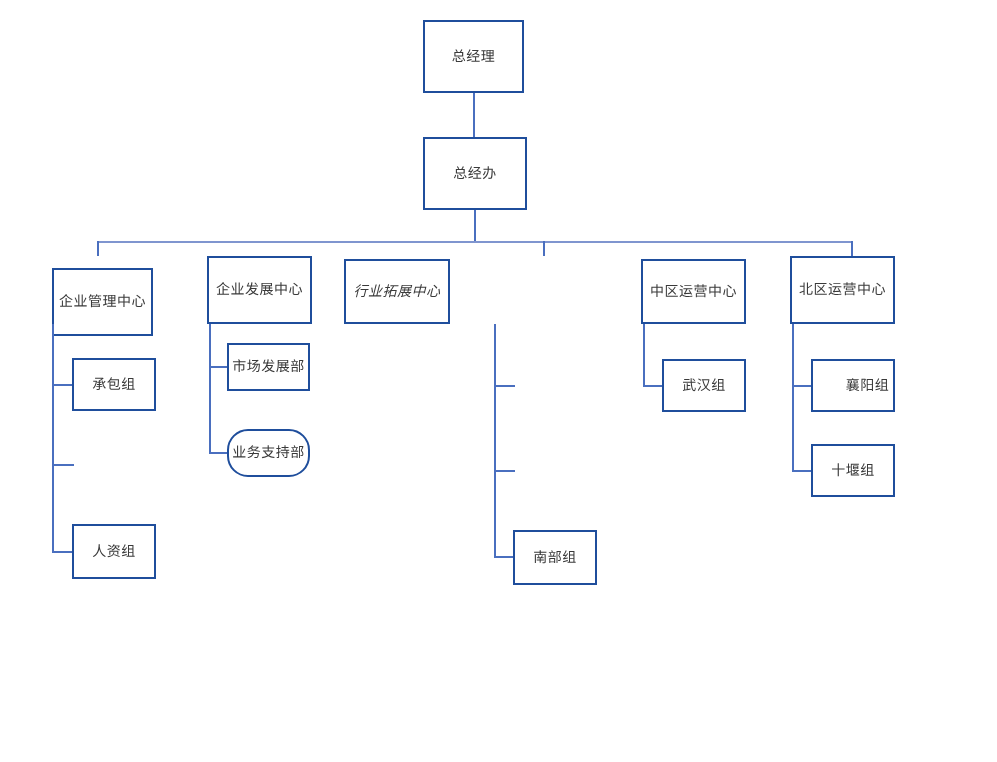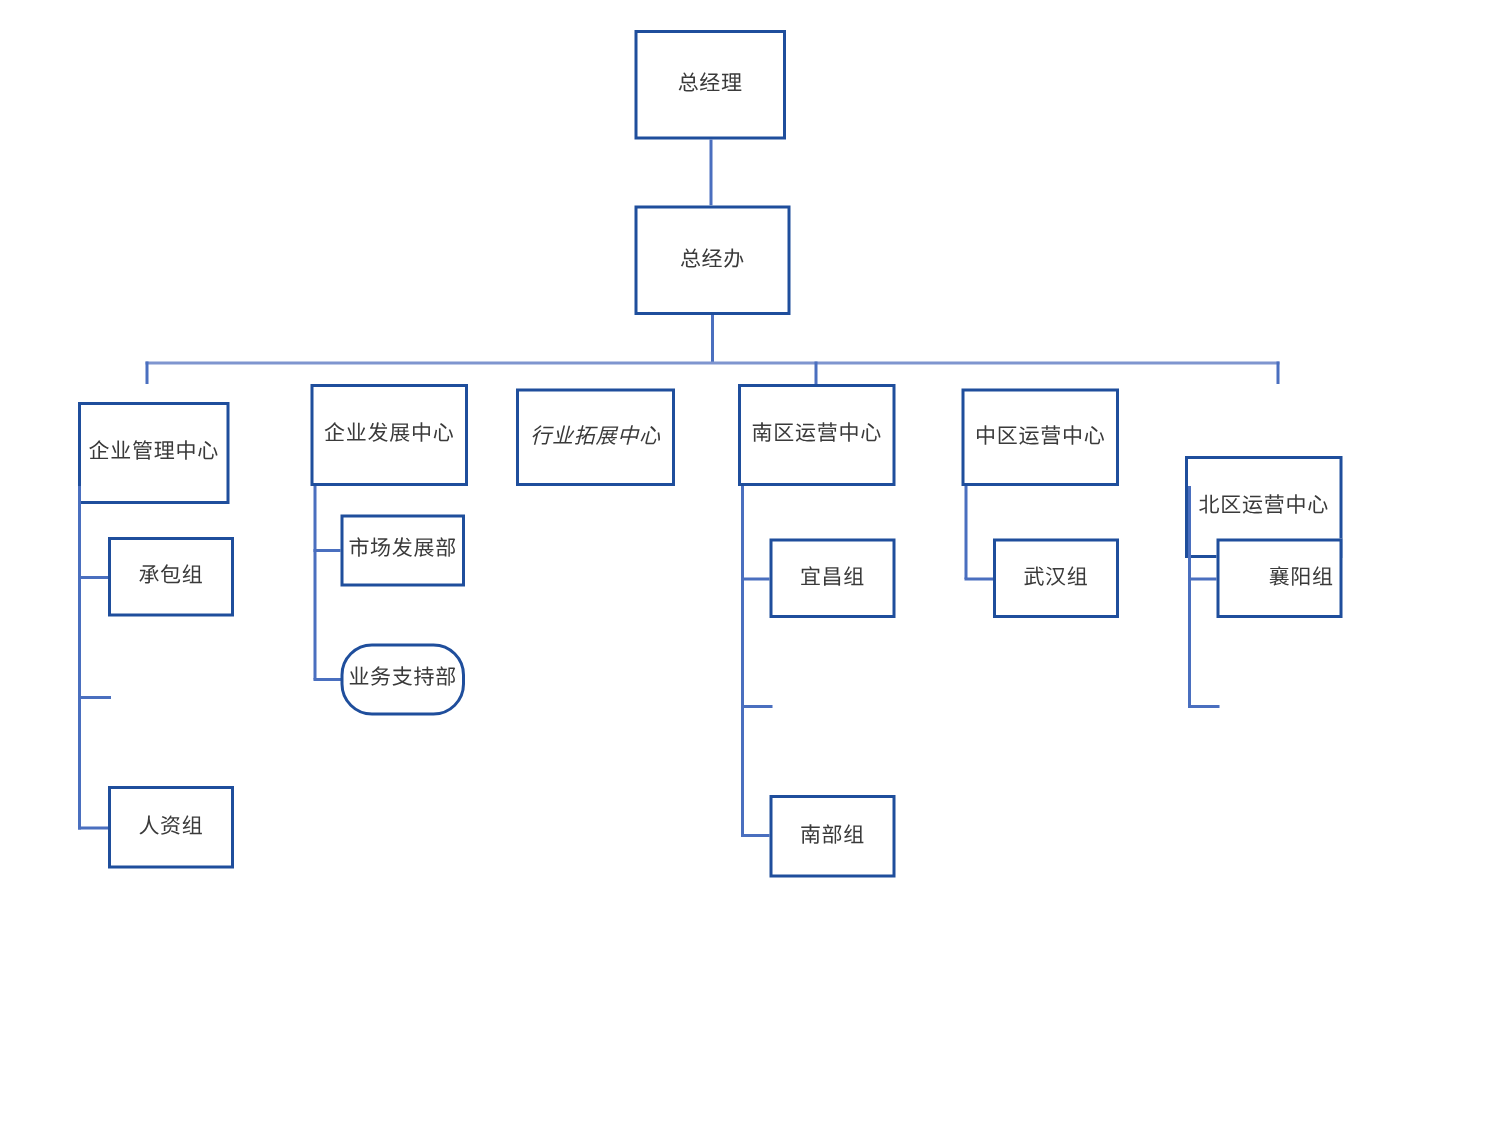--- a/index.html
+++ b/index.html
@@ -81,25 +81,24 @@
   <div class="conn v trunk" style="left:97px; top:241px; width:2px; height:15px;"></div>
   <div class="conn v trunk" style="left:543px; top:241px; width:2px; height:15px;"></div>
   <div class="conn v trunk" style="left:851px; top:241px; width:2px; height:15px;"></div>
 
   <div class="node level-3" style="left:52px; top:256px; width:101px; height:68px;margin-top:12px;">企业管理中心</div>
 
   <div class="node level-3" style="left:207px; top:256px; width:105px; height:68px;">企业发展中心</div>
 
   <div class="node level-3" style="left:344px; top:259px; width:106px; height:65px;font-style:italic;">行业拓展中心</div>
 
-  <div class="node level-3" style="left:492px; top:256px; width:105px; height:68px;">南区运营中心</div>
 
   <div class="node level-3" style="left:641px; top:259px; width:105px; height:65px;">中区运营中心</div>
 
-  <div class="node level-3" style="left:790px; top:256px; width:105px; height:68px;margin-top:48px;">北区运营中心</div>
+  <div class="node level-3" style="left:790px; top:256px; width:105px; height:68px;">北区运营中心</div>
 
   <div class="conn v stub" style="left:52px; top:324px; width:2px; height:229px;"></div>
   <div class="conn h stub" style="left:52px; top:384px; width:22px; height:2px;"></div>
   <div class="conn h stub" style="left:52px; top:464px; width:22px; height:2px;"></div>
   <div class="conn h stub" style="left:52px; top:551px; width:22px; height:2px;"></div>
 
   <div class="node level-4" style="left:72px; top:358px; width:84px; height:53px;">承包组</div>
   <div class="node level-4" style="left:72px; top:524px; width:84px; height:55px;">人资组</div>
 
   <div class="conn v stub" style="left:209px; top:324px; width:2px; height:129px;"></div>
@@ -107,27 +106,27 @@
   <div class="conn h stub" style="left:209px; top:452px; width:20px; height:2px;"></div>
 
   <div class="node level-4" style="left:227px; top:343px; width:83px; height:48px;">市场发展部</div>
   <div class="node level-4" style="left:227px; top:429px; width:83px; height:48px;border-radius:21px;">业务支持部</div>
 
   <div class="conn v stub" style="left:494px; top:324px; width:2px; height:233px;"></div>
   <div class="conn h stub" style="left:494px; top:385px; width:21px; height:2px;"></div>
   <div class="conn h stub" style="left:494px; top:470px; width:21px; height:2px;"></div>
   <div class="conn h stub" style="left:494px; top:556px; width:21px; height:2px;"></div>
 
-  <div class="node level-4" style="left:513px; top:359px; width:84px; height:53px;">宜昌组</div>
   <div class="node level-4" style="left:513px; top:530px; width:84px; height:55px;">南部组</div>
 
   <div class="conn v stub" style="left:643px; top:324px; width:2px; height:62px;"></div>
   <div class="conn h stub" style="left:643px; top:385px; width:21px; height:2px;"></div>
 
   <div class="node level-4" style="left:662px; top:359px; width:84px; height:53px;">武汉组</div>
 
   <div class="conn v stub" style="left:792px; top:324px; width:2px; height:148px;"></div>
   <div class="conn h stub" style="left:792px; top:385px; width:21px; height:2px;"></div>
   <div class="conn h stub" style="left:792px; top:470px; width:21px; height:2px;"></div>
 
   <div class="node level-4" style="left:811px; top:359px; width:84px; height:53px;padding-left:29px;">襄阳组</div>
+  <div class="node level-4" style="left:811px; top:444px; width:84px; height:53px;">十堰组</div>
 
 </div>
 
 </body></html>

